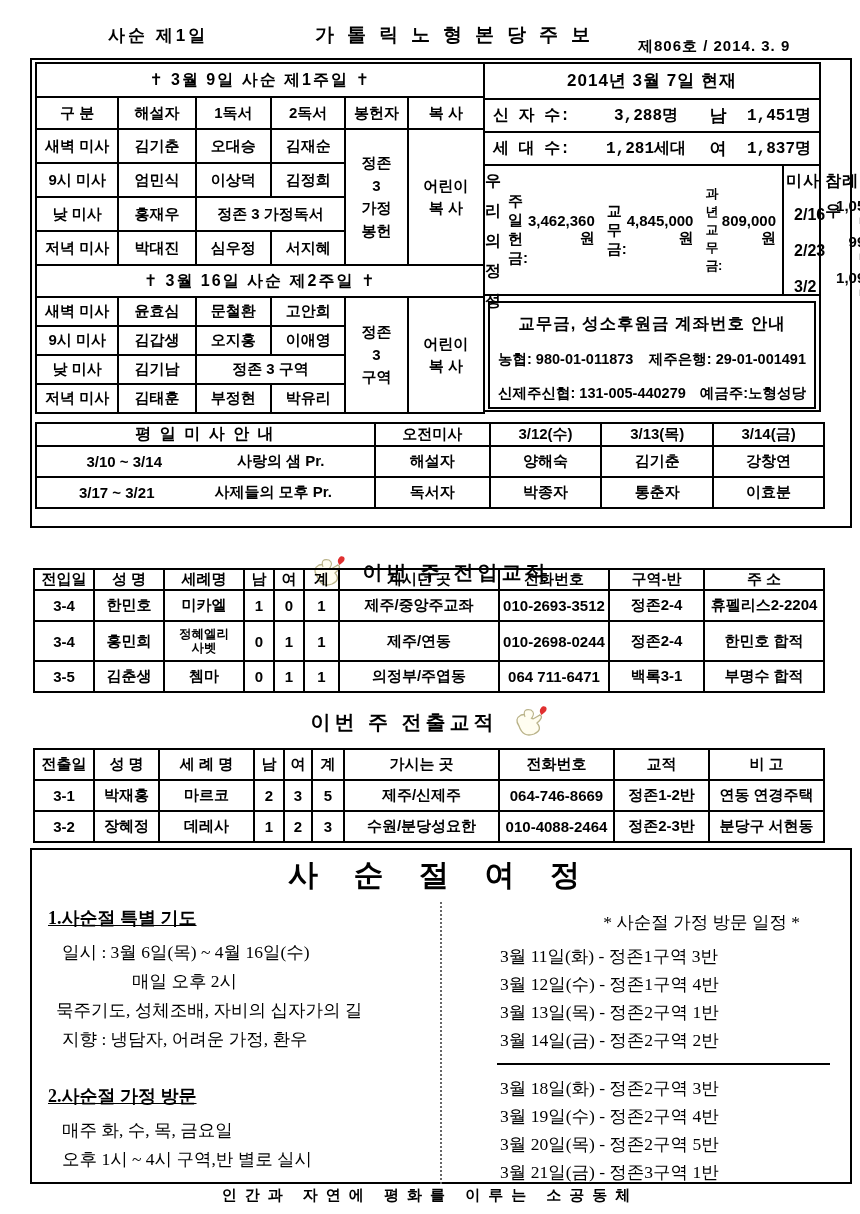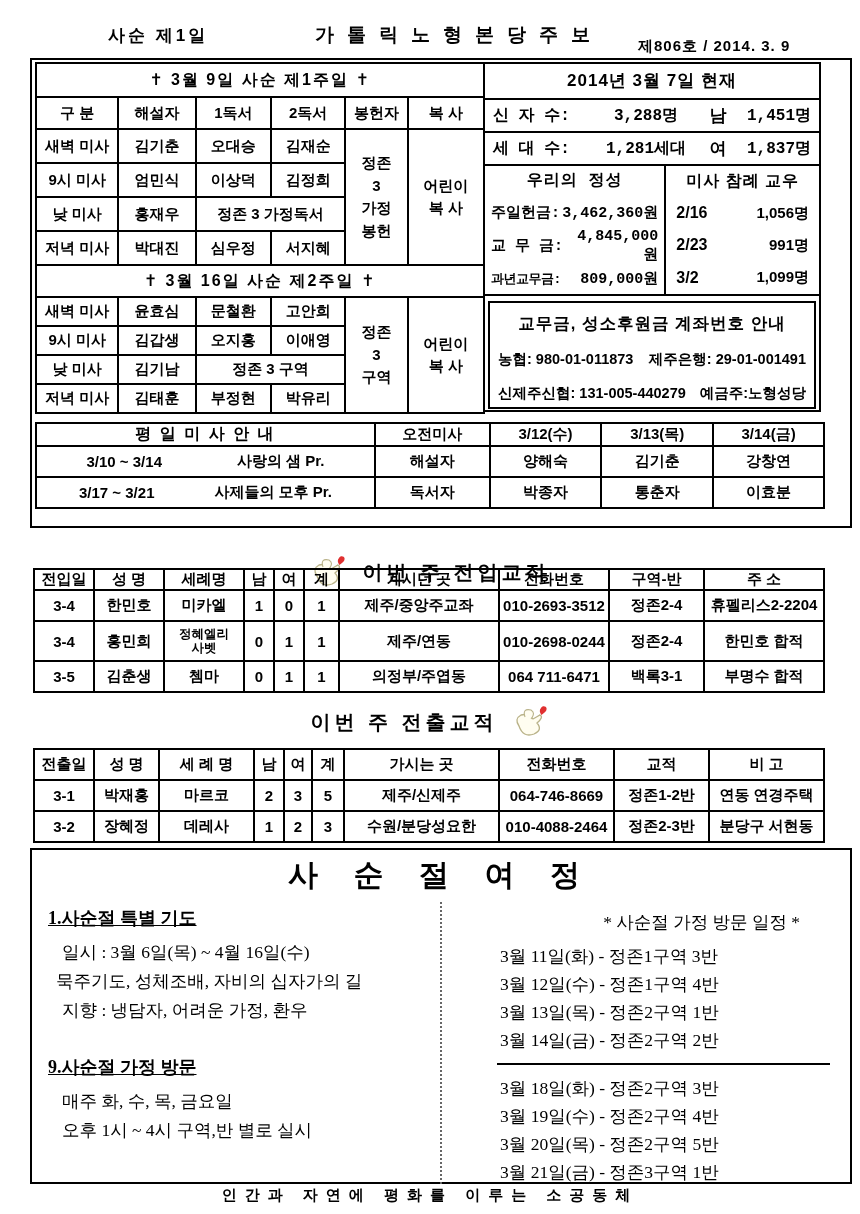--- a/index.html
+++ b/index.html
@@ -28,21 +28,21 @@
 
   
   .stats { width:338px; height:350px; border:2px solid #000; margin-left:-2px; font-weight:700; }
   .asof { height:36px; line-height:34px; text-align:center; border-bottom:2px solid #000; font-size:17px; letter-spacing:1px; }
   .srow { height:33px; display:flex; align-items:center; border-bottom:2px solid #000; padding:0 8px; font-size:16px;font-family:Liberation Mono, monospace; }
   .srow .lab { width:96px; text-align:left; }
   .srow .v1  { flex:1; text-align:center; }
   .srow .l2  { width:30px; text-align:center; font-size:17px; }
   .srow .v2  { width:78px; text-align:right; }
   .twocol { display:flex; height:130px; border-bottom:2px solid #000; }
-  .giving { flex:1.08; border-right:2px solid #000; display:flex; flex-direction:column;font-family:Liberation Mono, monospace; }
+  .giving { flex:1.08; border-right:2px solid #000; display:flex; flex-direction:row; }
   .attend { flex:0.92; display:flex; flex-direction:column; }
   .coltitle { height:31px; line-height:30px; text-align:center; font-size:16px; letter-spacing:1px; }
   .grow { flex:1; display:flex; align-items:center; padding:0 6px; font-size:15px; }
   .grow .gl { text-align:left; } .grow .gv { flex:1; text-align:right; }
   .grow.small .gl { font-size:13px; letter-spacing:-0.5px; }
   .arow { flex:1; display:flex; align-items:center; padding:0 10px; font-size:15px; }
   .arow .ad { width:42px; text-align:left; font-size:16px; } .arow .ac { flex:1; text-align:right; }
   .account { margin:5px 3px; border:2px solid #000; height:108px; padding:8px 8px 0 8px; }
   .acc-title { text-align:center; font-size:16.5px; letter-spacing:1px; margin-top:2px; }
   .acc-row { display:flex; justify-content:space-between; margin-top:15px; font-size:14.5px; font-weight:700; }
@@ -427,24 +427,25 @@
     </tr>
   </tbody>
     </table>
 
   <div class="lent">
     <div class="lent-title">사 순 절   여 정</div>
     <div class="lent-cols">
       <div class="lent-left">
         <div class="li-title">1.사순절 특별 기도</div>
         <div class="li-line ind14">일시 : 3월 6일(목) ~ 4월 16일(수)</div>
+        <div class="li-line ind84">매일 오후 2시</div>
         <div class="li-line ind8">묵주기도, 성체조배, 자비의 십자가의 길</div>
         <div class="li-line ind14">지향 : 냉담자, 어려운 가정, 환우</div>
         <div class="gap34"></div>
-        <div class="li-title">9.사순절 가정 방문</div>
+        <div class="li-title">2.사순절 가정 방문</div>
         <div class="li-line ind14">매주 화, 수, 목, 금요일</div>
         <div class="li-line ind14">오후 1시 ~ 4시   구역,반 별로 실시</div>
       </div>
       <div class="lent-right">
         <div class="sch-title">* 사순절 가정 방문 일정 *</div>
         <div class="sch-line">3월 11일(화) - 정존1구역 3반</div>
         <div class="sch-line">3월 12일(수) - 정존1구역 4반</div>
         <div class="sch-line">3월 13일(목) - 정존2구역 1반</div>
         <div class="sch-line">3월 14일(금) - 정존2구역 2반</div>
         <hr class="sch-hr">

